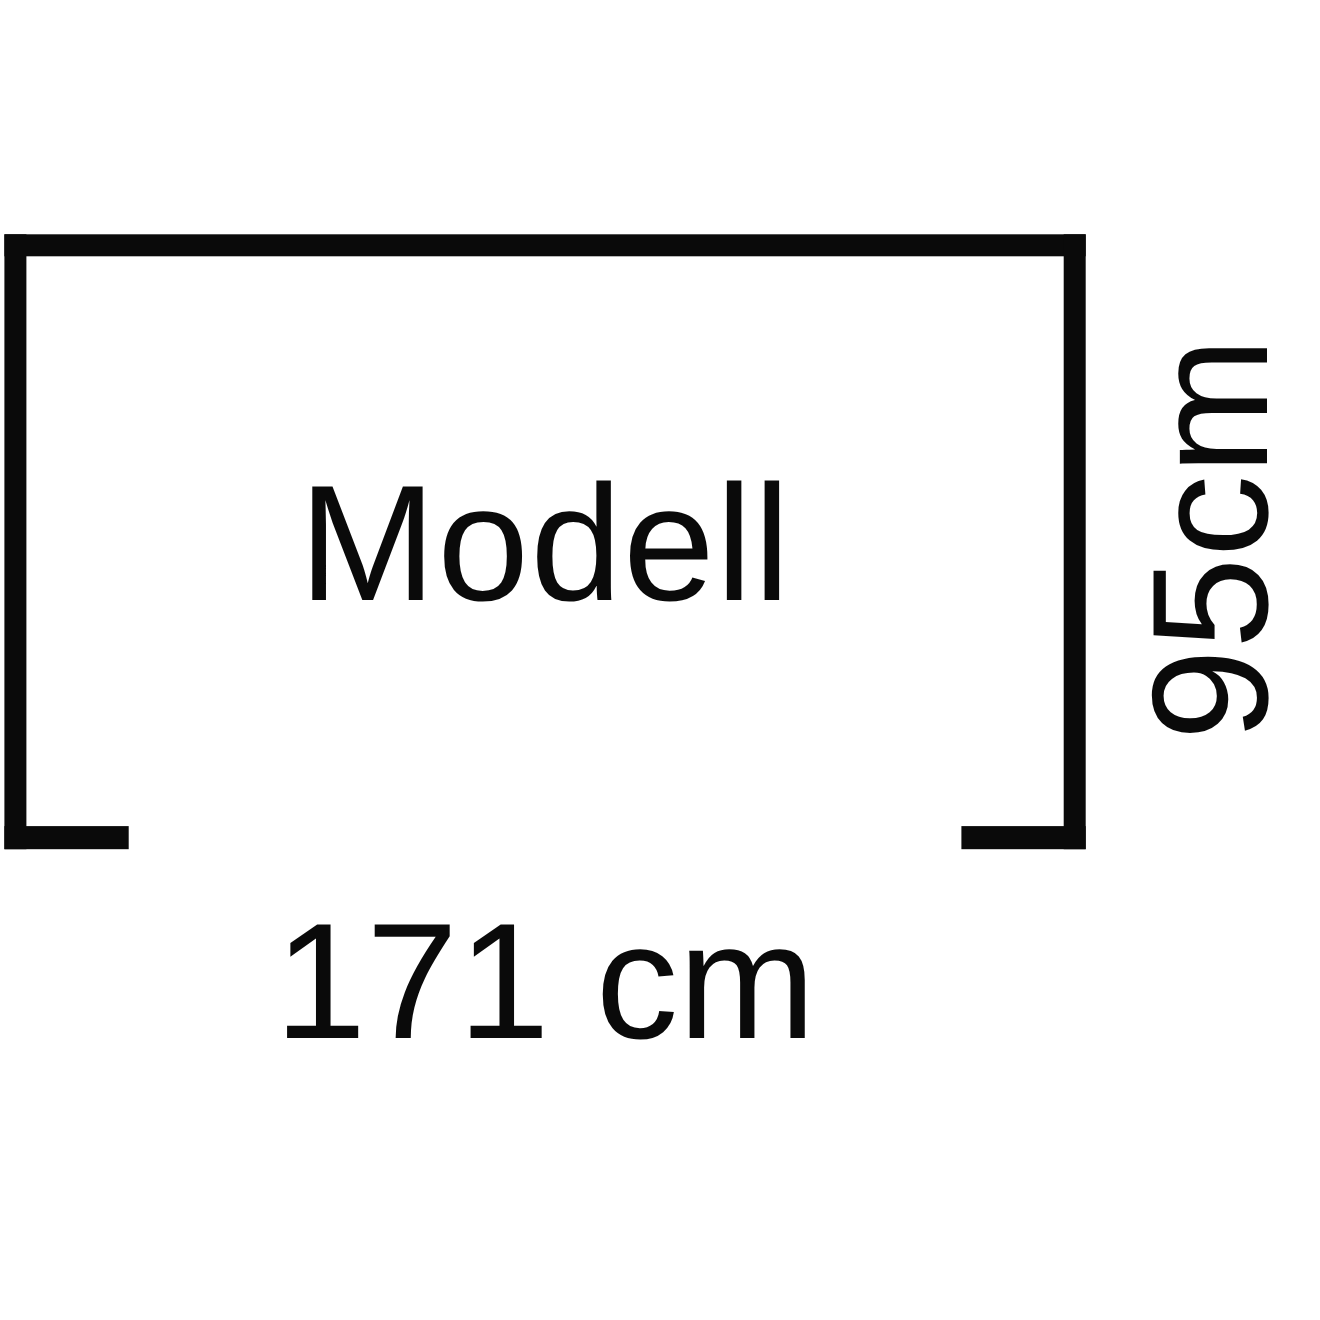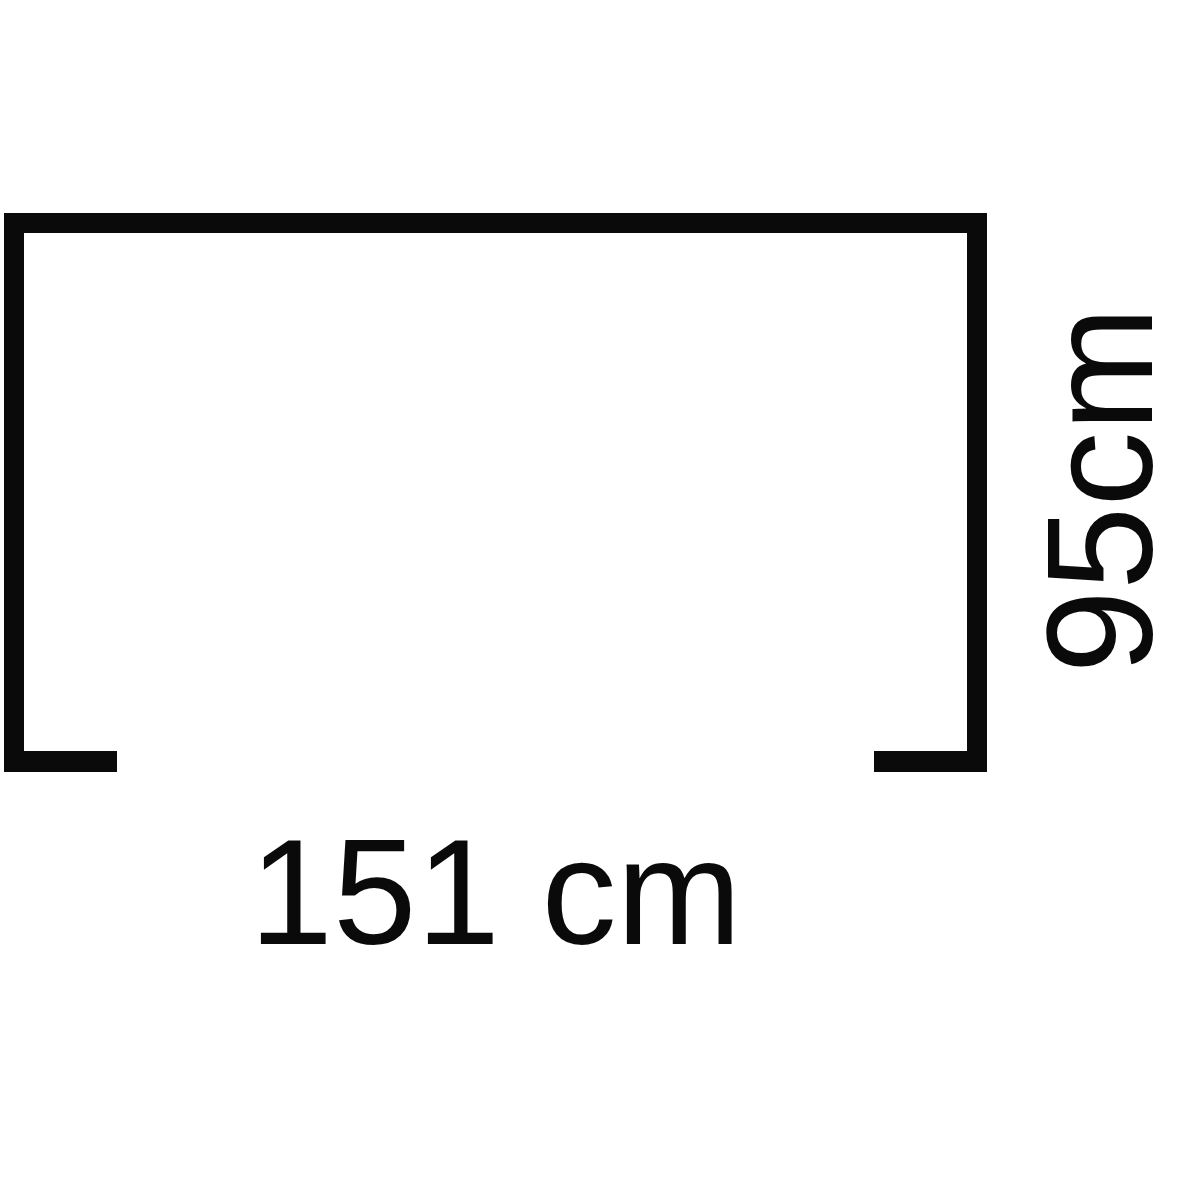--- a/index.html
+++ b/index.html
@@ -87,19 +87,20 @@
 
 <div class="canvas">
 
   <div class="frame"></div>
 
   <div class="stub stub-left"></div>
 
   <div class="stub stub-right"></div>
 
   <div class="model-label">
+    <div class="line">Modell</div>
   </div>
 
-  <div class="width-label">151 cm</div>
+  <div class="width-label">171 cm</div>
 
   <div class="height-label">95cm</div>
 
 </div>
 
 </body></html>

